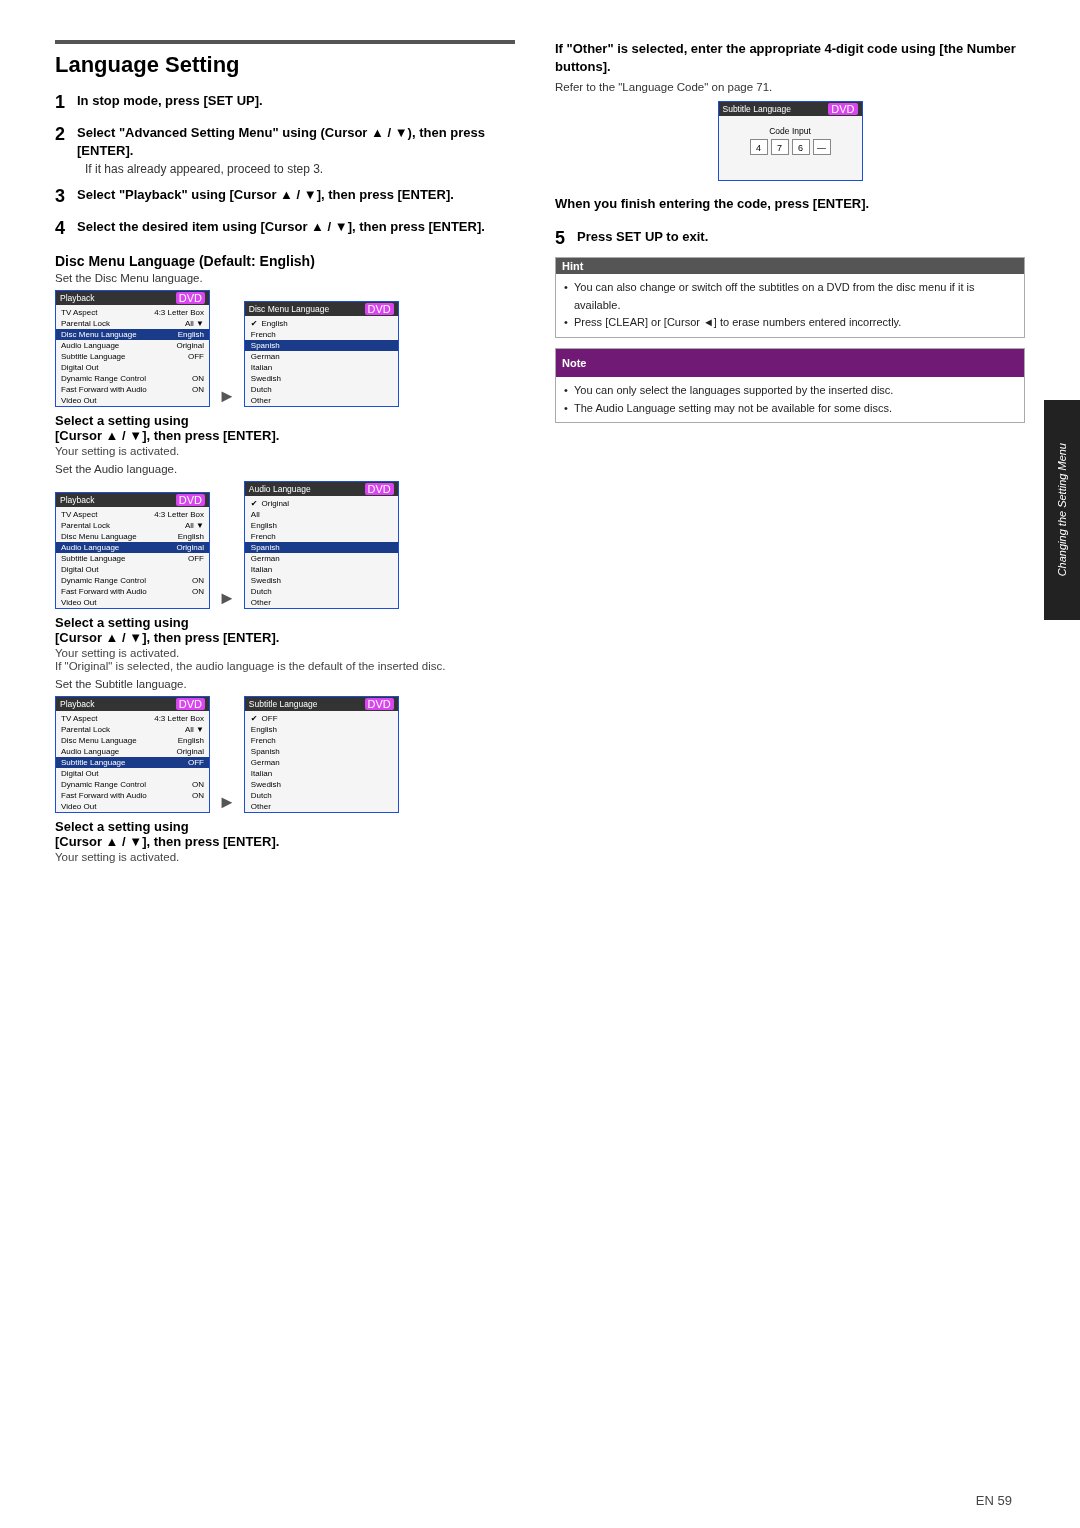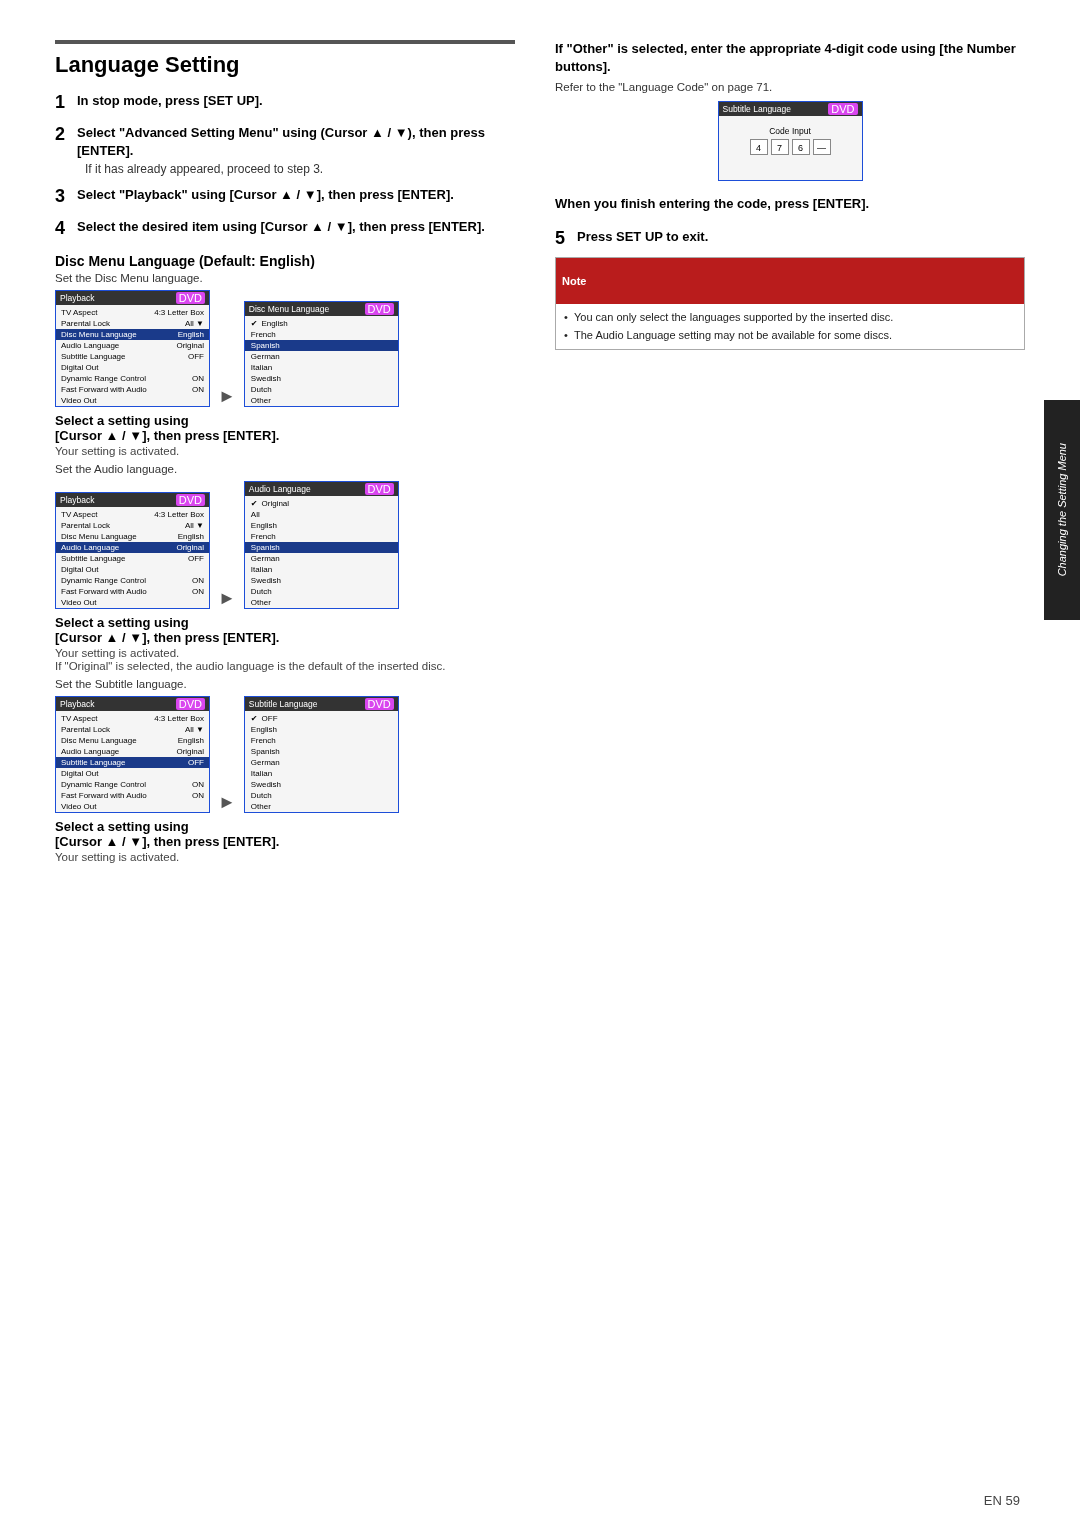--- a/index.html
+++ b/index.html
@@ -181,25 +181,25 @@
     .hint-content {
       padding: 5px 8px;
       font-size: 11px;
       line-height: 1.5;
     }
     .note-box {
       border: 1px solid #aaa;
       margin-bottom: 10px;
     }
     .note-header {
-      background: #b91c1c;
-      color: #fff;
-      font-size: 11px;
-      font-weight: bold;
-      padding: 17px 6px;
+      background: #701a75;
+      color: #fff;
+      font-size: 11px;
+      font-weight: bold;
+      padding: 8px 6px;
     }
     .note-content {
       padding: 5px 8px;
       font-size: 11px;
       line-height: 1.5;
     }
     .code-input-label {
       font-size: 8.5px;
       text-align: center;
       margin-bottom: 3px;
@@ -228,21 +228,21 @@
       line-height: 1.4;
     }
     .right-sub-text {
       font-size: 11.5px;
       color: #333;
       margin-bottom: 3px;
     }
     .page-footer {
       position: absolute;
       bottom: 20px;
-      right: 60px;
+      right: 68px;
       font-size: 13px;
       color: #444;
     }
     .step5-line {
       display: flex;
       gap: 6px;
       margin-top: 8px;
       margin-bottom: 8px;
     }
     .bullet-list {
@@ -560,20 +560,29 @@
 
       <div class="right-section-block">
         <div class="right-bold-title">When you finish entering the code, press [ENTER].</div>
       </div>
 
       <div class="step5-line">
         <span class="step-num">5</span>
         <span class="step-text">Press SET UP to exit.</span>
       </div>
 
+      <div class="hint-box">
+        <div class="hint-header">Hint</div>
+        <div class="hint-content">
+          <ul class="bullet-list">
+            <li>You can also change or switch off the subtitles on a DVD from the disc menu if it is available.</li>
+            <li>Press [CLEAR] or [Cursor ◄] to erase numbers entered incorrectly.</li>
+          </ul>
+        </div>
+      </div>
 
       <div class="note-box">
         <div class="note-header">Note</div>
         <div class="note-content">
           <ul class="bullet-list">
             <li>You can only select the languages supported by the inserted disc.</li>
             <li>The Audio Language setting may not be available for some discs.</li>
           </ul>
         </div>
       </div>

